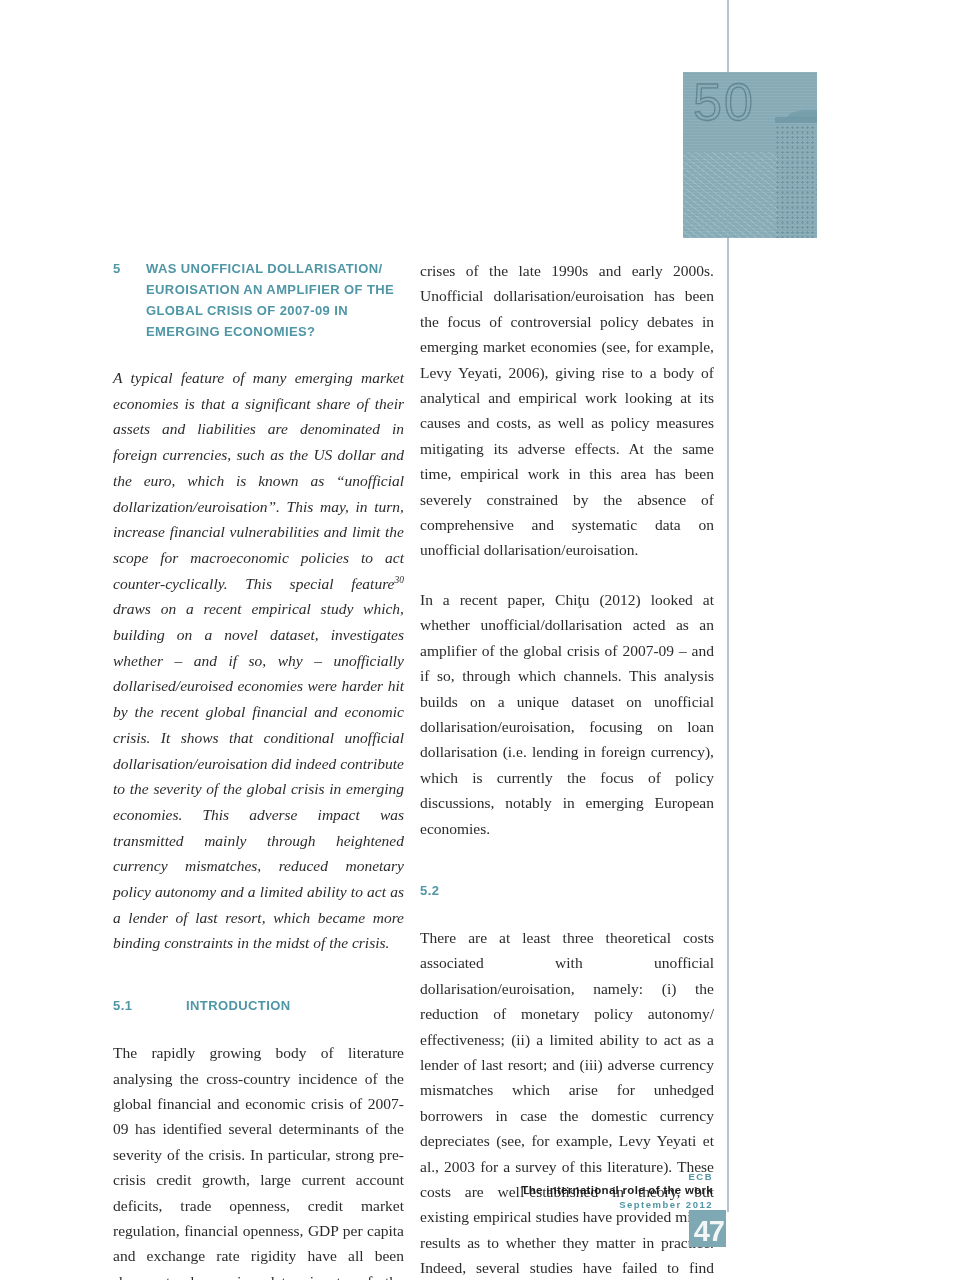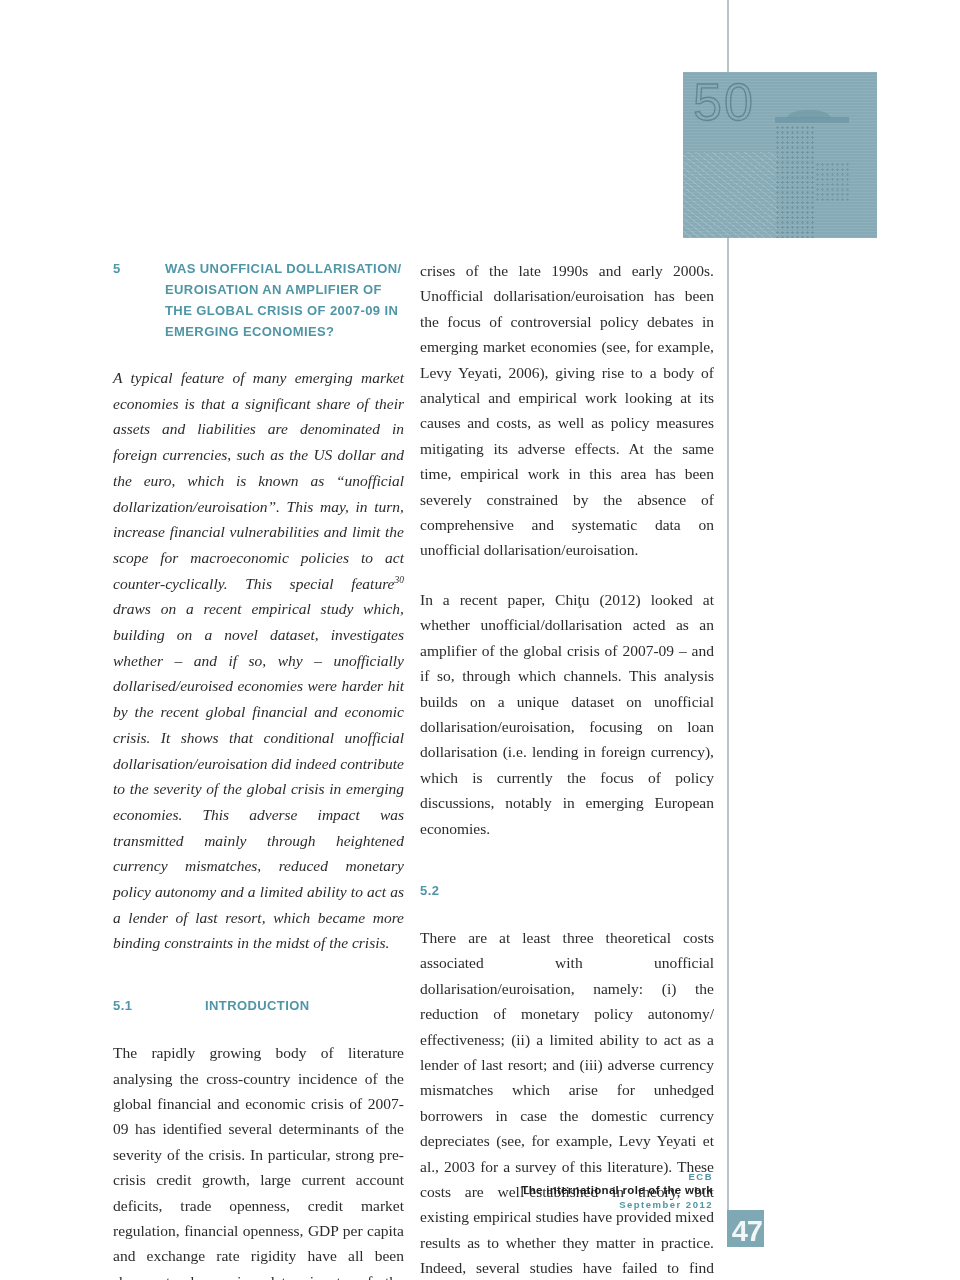--- a/index.html
+++ b/index.html
@@ -14,21 +14,21 @@
   html,body{background:#fff;}
   body{
     width:960px;height:1280px;position:relative;overflow:hidden;
     font-family:"Liberation Serif", serif;color:var(--body-text);
   }
   
   .v-rule{position:absolute;left:727px;top:0;width:2px;height:1212px;background:var(--divider);z-index:0;}
 
   
   .banknote{
-    position:absolute;left:683px;top:72px;width:194px;height:166px;z-index:1;
+    position:absolute;left:683px;top:72px;width:134px;height:166px;z-index:1;
     background:var(--banknote-bg);
     background-image:repeating-linear-gradient(0deg, rgba(255,255,255,.07) 0 1px, transparent 1px 3px);
     overflow:hidden;
   }
   .bn-numeral{
     position:absolute;left:10px;top:4px;
     font-family:"Liberation Sans", sans-serif;font-size:52px;font-weight:400;line-height:1;
     color:transparent;-webkit-text-stroke:1.3px rgba(84,120,133,.75);
     letter-spacing:2px;
   }
@@ -53,21 +53,21 @@
   .col{position:absolute;top:258px;z-index:2;}
   .col-left{left:113px;width:291px;}
   .col-right{left:420px;width:294px;}
 
   .sec-heading{
     display:flex;font-family:"Liberation Sans", sans-serif;
     color:var(--accent-teal);font-weight:700;font-size:13px;line-height:21px;
     letter-spacing:.4px;text-transform:uppercase;
   }
   .sec-heading .sec-num{flex:0 0 33px;}
-  .sec-heading .sec-title{flex:1;margin-left:19px;}
+  .sec-heading .sec-title{flex:1;}
 
   .abstract{
     margin-top:23px;font-style:italic;font-size:15.5px;line-height:25.7px;
     text-align:justify;
   }
   .abstract sup{font-size:9.5px;line-height:0;}
 
   .sub-heading{margin-top:39px;gap:40px;}
 
   p.body-par{font-size:15.5px;line-height:25.4px;text-align:justify;margin-top:24px;}
@@ -75,21 +75,21 @@
 
   
   .footer-text{
     position:absolute;right:247px;top:1170px;z-index:2;text-align:right;
     font-family:"Liberation Sans", sans-serif;font-weight:700;
   }
   .footer-pub{font-size:9.5px;color:var(--accent-teal);letter-spacing:1.5px;line-height:13px;}
   .footer-title{font-size:11.5px;color:#1c1c1c;letter-spacing:.3px;line-height:15px;}
   .footer-date{font-size:9.5px;color:var(--accent-teal);letter-spacing:1.5px;line-height:14px;}
   .page-box{
-    position:absolute;left:727px;top:1210px;width:37px;height:37px;z-index:2;
+    position:absolute;left:689px;top:1210px;width:37px;height:37px;z-index:2;
     background:var(--page-box-bg);
     display:flex;align-items:flex-end;justify-content:flex-end;
   }
   .page-num{
     font-family:"Liberation Sans", sans-serif;font-weight:700;font-size:29px;line-height:29px;
     color:#f3f6f6;margin:0 2px 1px 0;letter-spacing:-1px;
   }
 </style>
 </head>
 <body>

